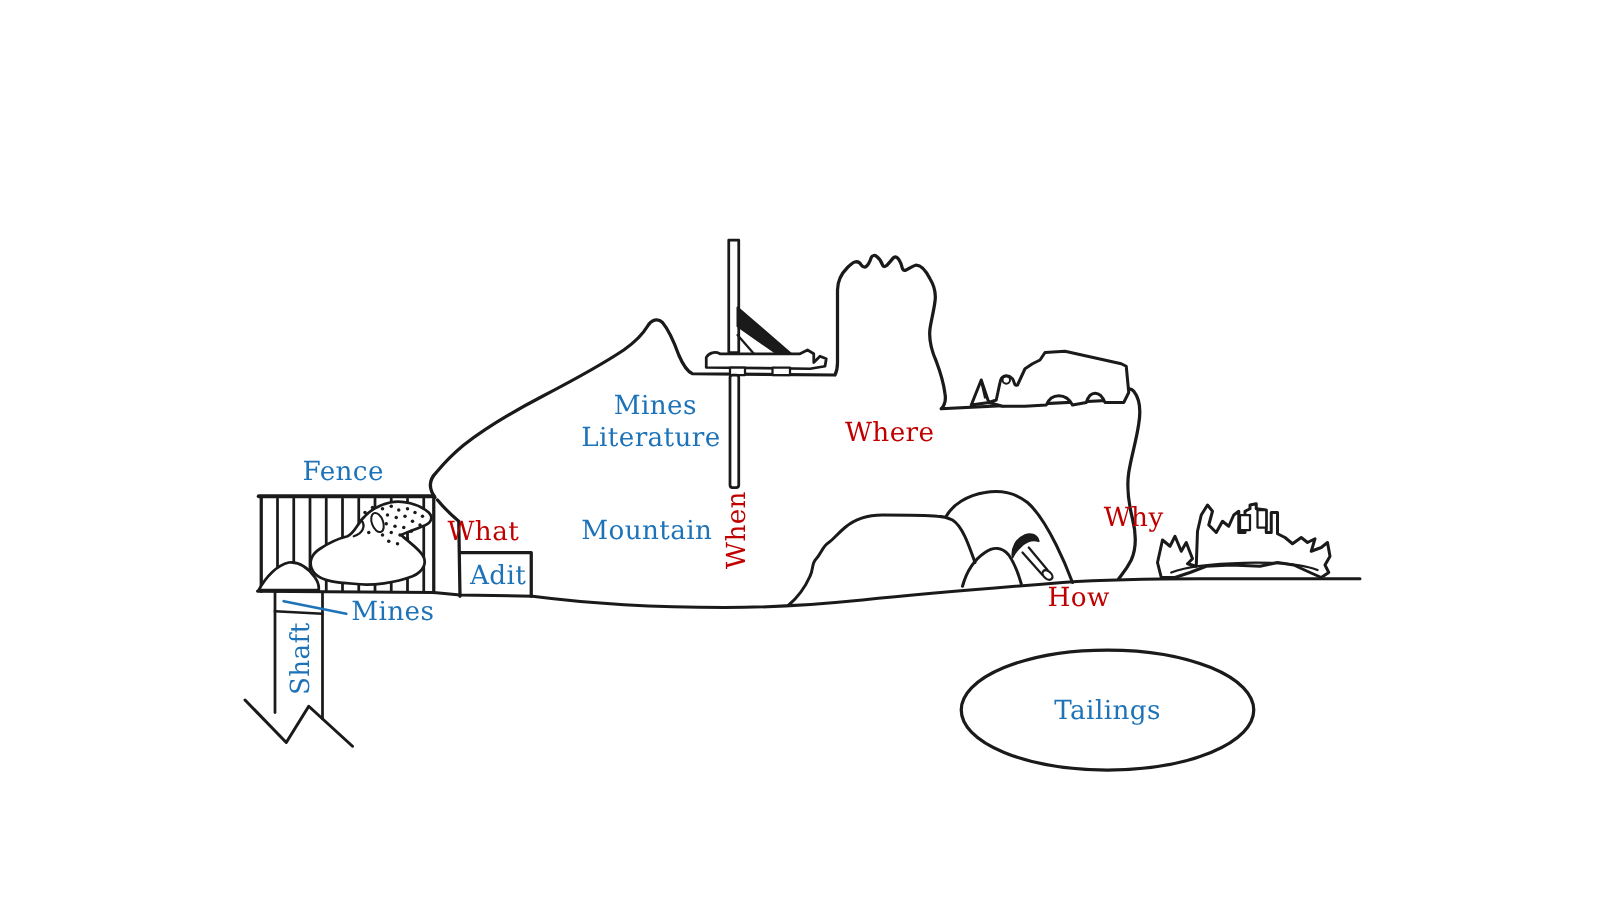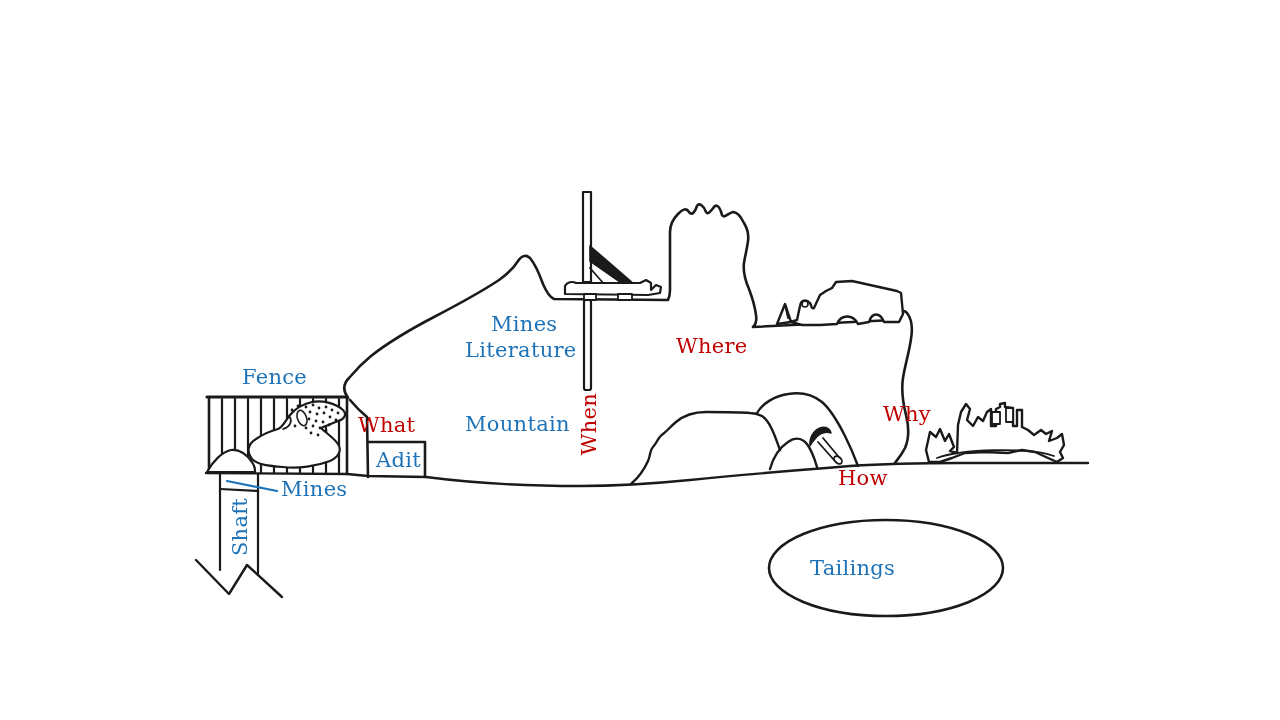--- a/index.html
+++ b/index.html
@@ -174,15 +174,15 @@
 <div class="lbl blue" style="left:465px;top:338px;">Literature</div>
 <div class="lbl blue" style="left:465px;top:364px;margin-top:48px;">Mountain</div>
 <div class="lbl red" style="left:358px;top:413px;">What</div>
 <div class="lbl blue" style="left:376px;top:448px;">Adit</div>
 <div class="lbl blue" style="left:281px;top:477px;">Mines</div>
 <div class="lbl blue rot" style="left:204px;top:514px;">Shaft</div>
 <div class="lbl red rot" style="left:553px;top:411px;">When</div>
 <div class="lbl red" style="left:676px;top:298px;margin-top:36px;">Where</div>
 <div class="lbl red" style="left:883px;top:402px;">Why</div>
 <div class="lbl red" style="left:838px;top:466px;">How</div>
-<div class="lbl blue" style="left:810px;top:556px;width:152px;text-align:left;">Tailings</div>
+<div class="lbl blue" style="left:810px;top:556px;width:152px;text-align:center;">Tailings</div>
 
 </div>
 
 </body></html>

